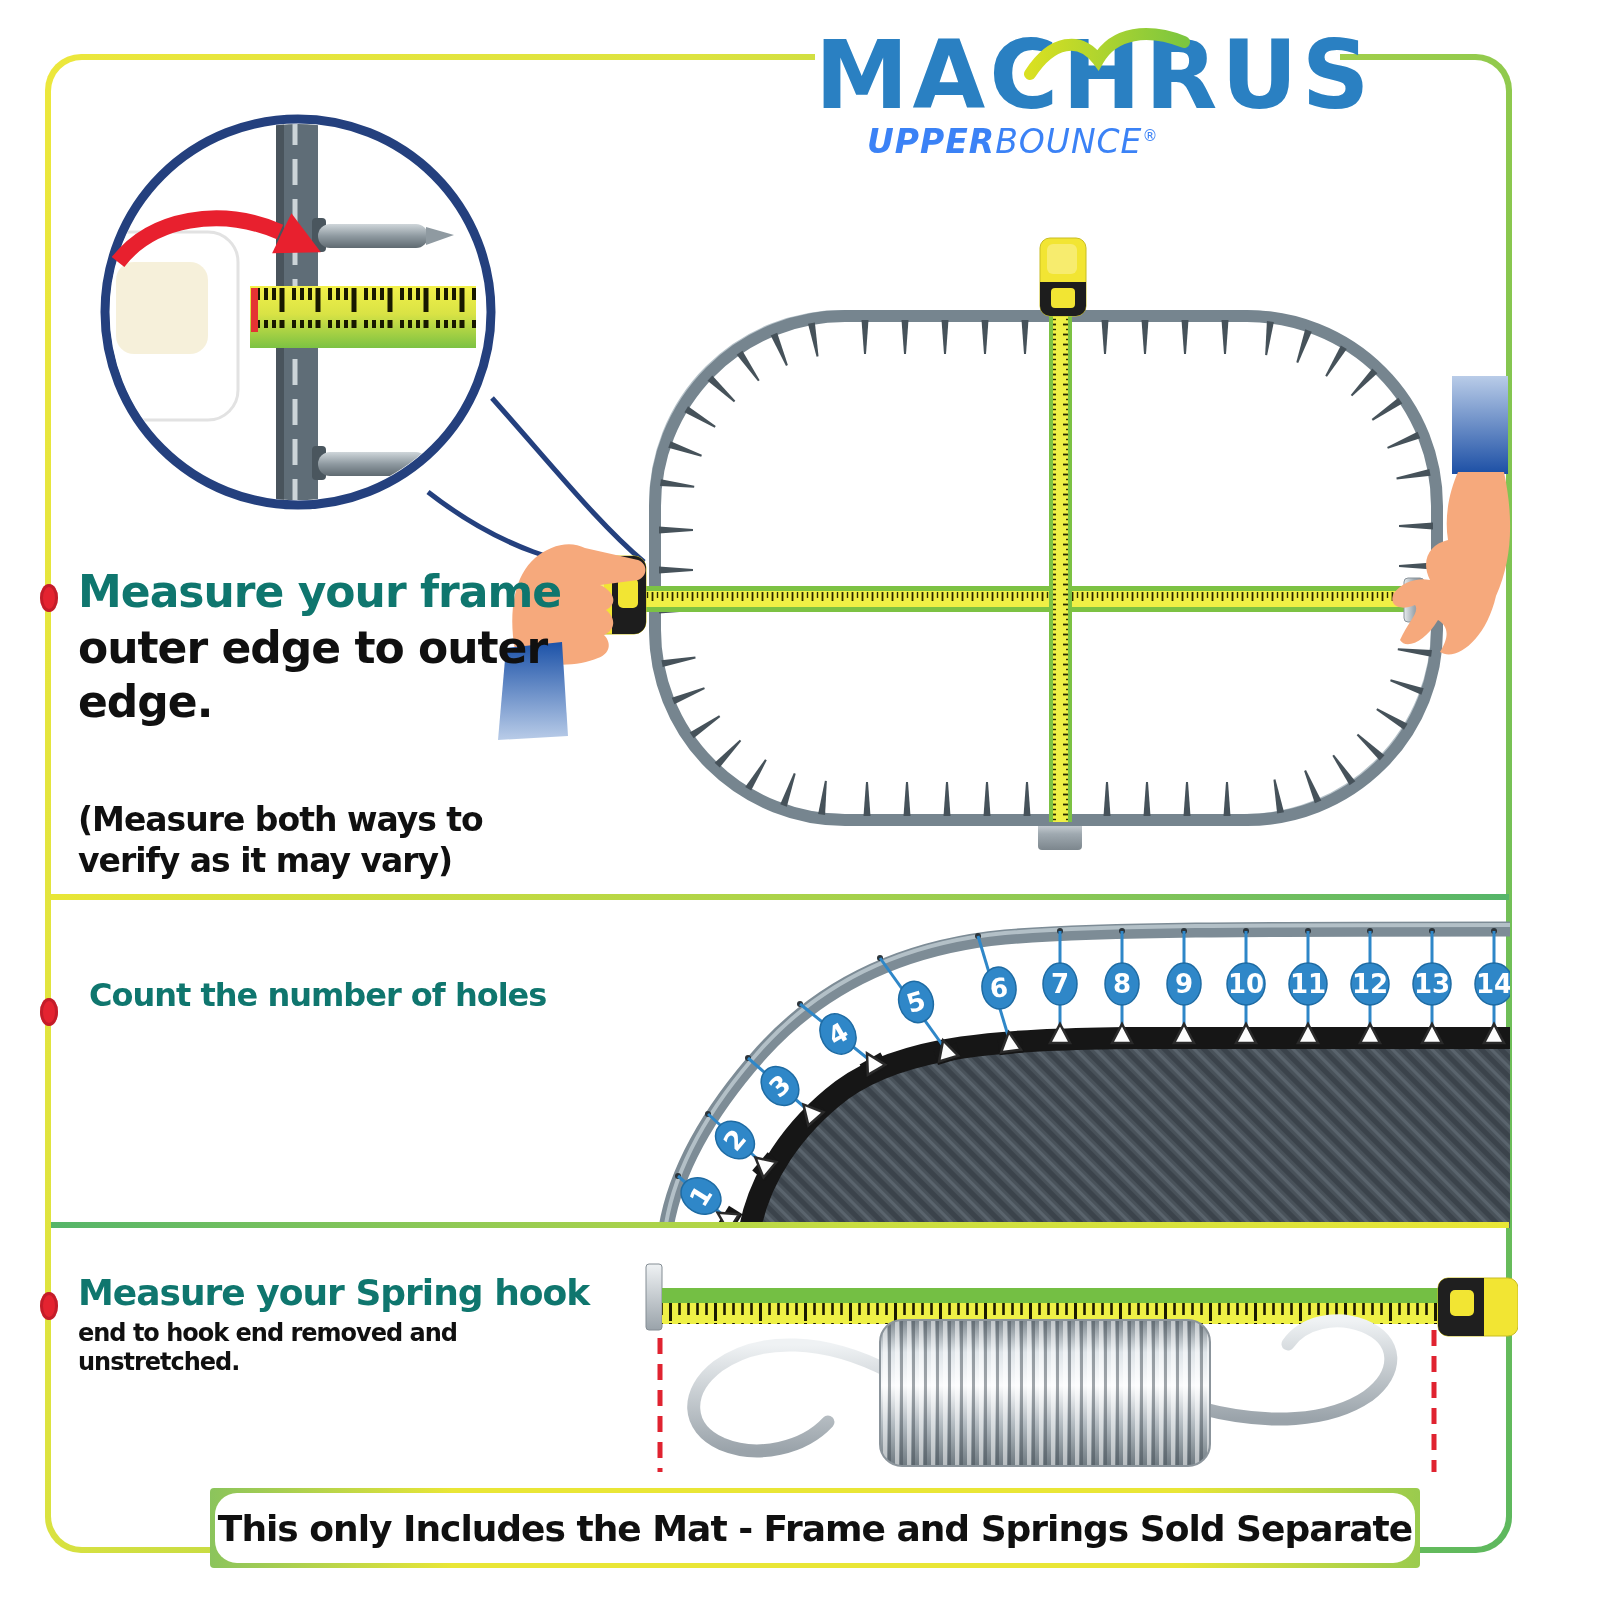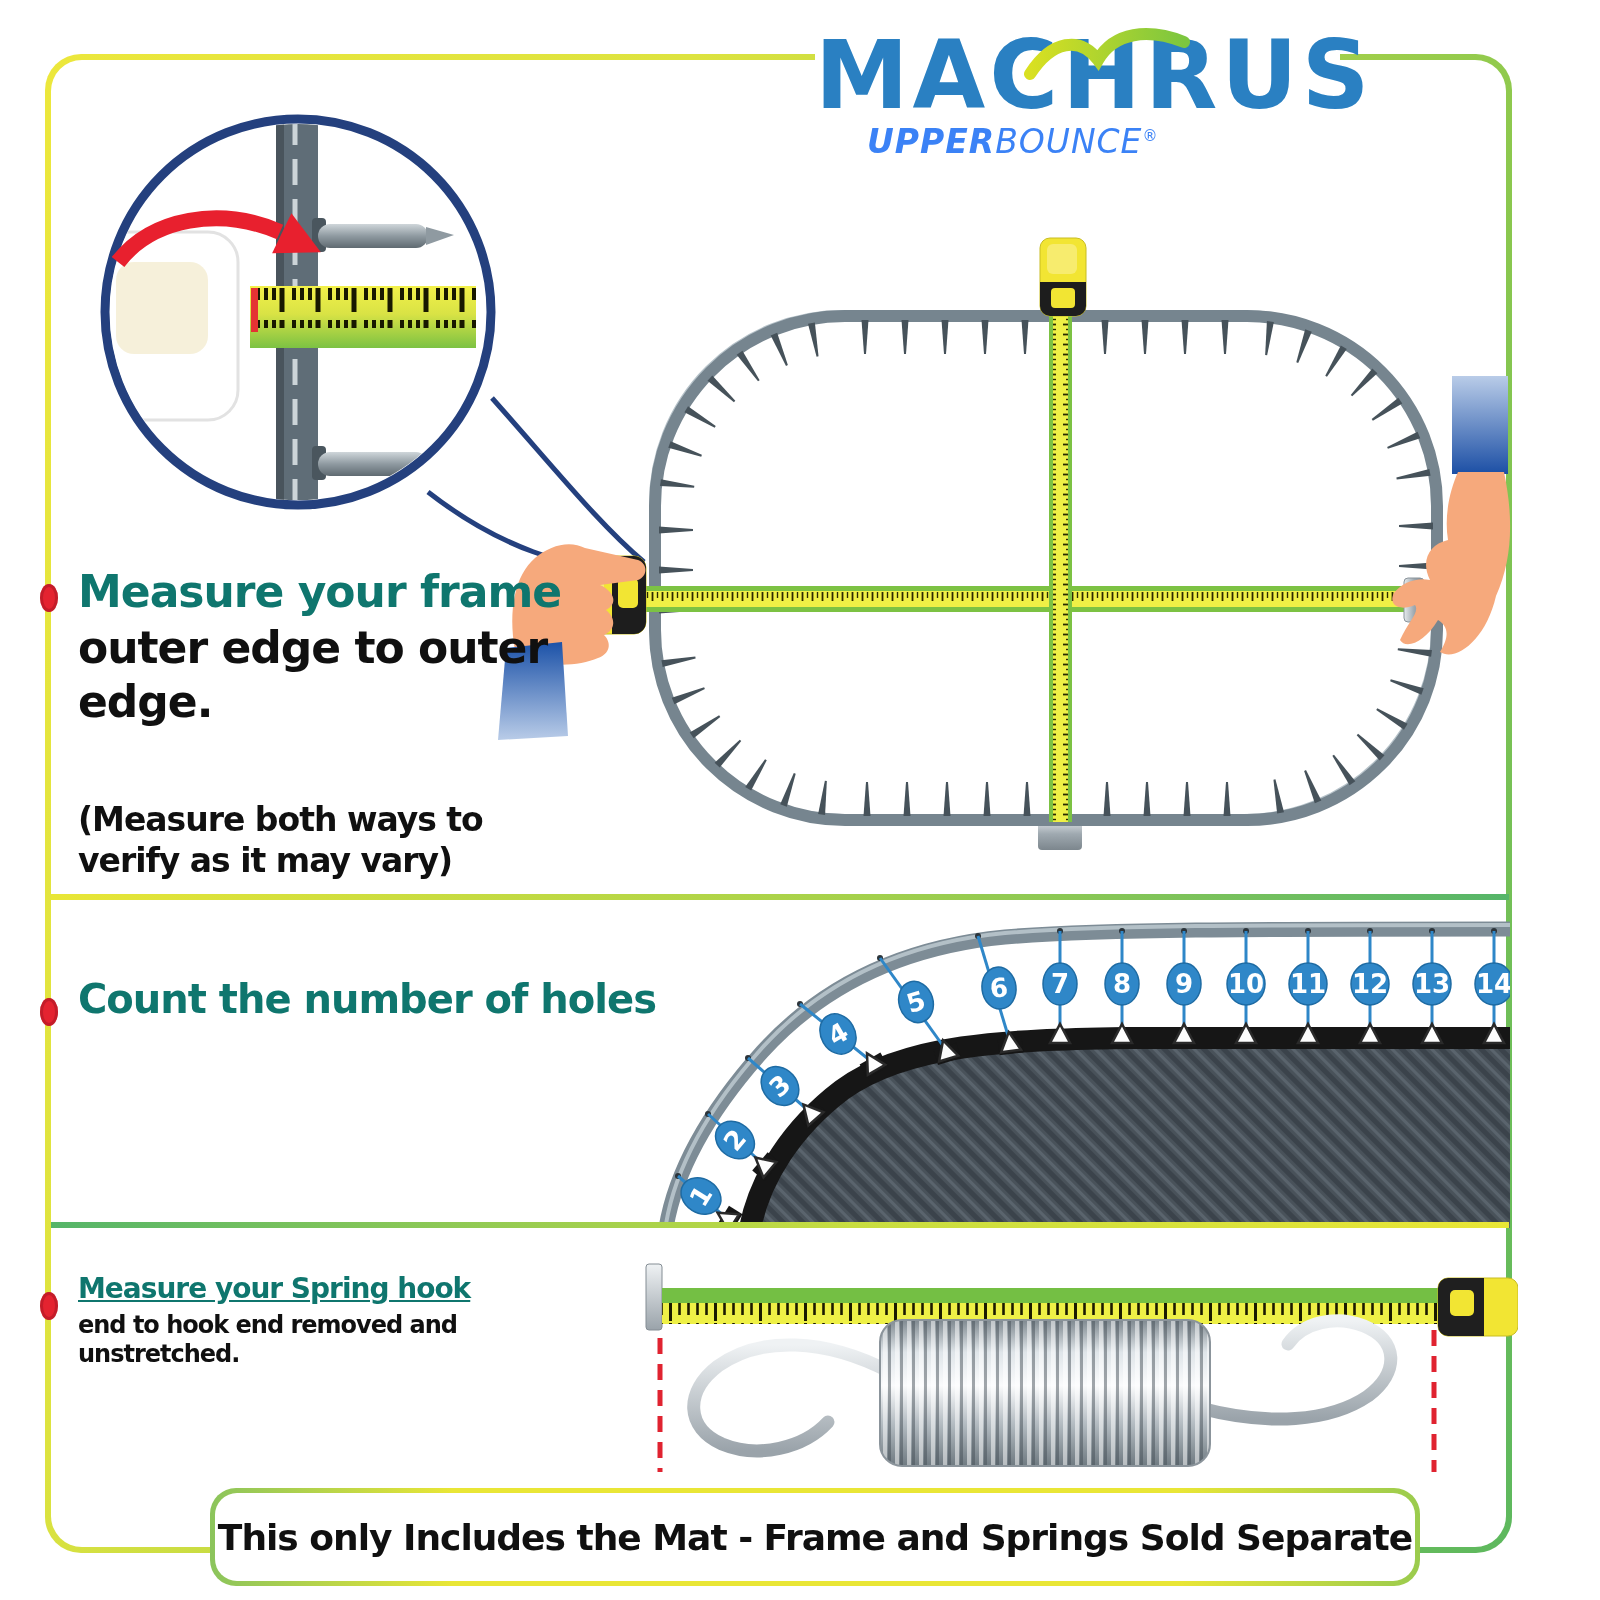--- a/index.html
+++ b/index.html
@@ -31,31 +31,31 @@
   .logo .swoosh{position:absolute;left:205px;top:0px;width:180px;height:64px;}
   
   .step{z-index:7;}
   .step h2{margin:0;font-weight:bold;color:#0f766e;white-space:nowrap;letter-spacing:-1px;}
   .step p{margin:0;font-weight:bold;color:#101010;letter-spacing:-1px;line-height:1.22;}
   #step1{left:78px;top:566px;width:470px;}
   #step1 h2{font-size:44px;}
   #step1 .sub{font-size:44px;margin-top:4px;}
   #step1 .note{font-size:33px;margin-top:72px;width:450px;}
   #step2{left:78px;top:976px;width:600px;}
-  #step2 h2{font-size:40px;}
+  #step2 h2{font-size:32px;margin-left:11px;}
   #step2 .sub{font-size:30px;margin-top:4px;width:600px;}
   #step3{left:78px;top:1272px;width:520px;}
-  #step3 h2{font-size:28px;text-decoration:underline;}
+  #step3 h2{font-size:36px;}
   #step3 .sub{font-size:24px;margin-top:6px;width:500px;}
   
   .bullet{left:40px;width:18px;height:28px;border-radius:50%;background:#e42330;
     box-shadow:inset 0 0 0 3px #a3162280;z-index:8;}
   #b1{top:584px;} #b2{top:998px;} #b3{top:1292px;}
   
-  .banner{left:210px;top:1488px;width:1210px;height:98px;border-radius:26px;
+  .banner{left:210px;top:1488px;width:1210px;height:80px;border-radius:4px;
     background:linear-gradient(90deg,#8bc45c,#e9e636 20%,#e9e636 80%,#9acb4e);z-index:9;}
   .banner .inner{position:absolute;inset:5px;background:#ffffff;border-radius:22px;
     display:flex;align-items:center;justify-content:center;}
   .banner span{font-size:36px;font-weight:bold;color:#101010;letter-spacing:-1px;white-space:nowrap;}
   
   #magnifier{left:60px;top:75px;width:645px;height:575px;z-index:3;}
   #ovalDiagram{left:480px;top:195px;width:1060px;height:710px;z-index:4;}
   #matIllustration{left:620px;top:898px;width:890px;height:330px;z-index:5;}
   #springIllustration{left:630px;top:1240px;width:888px;height:240px;z-index:4;}
   svg{overflow:hidden;}

